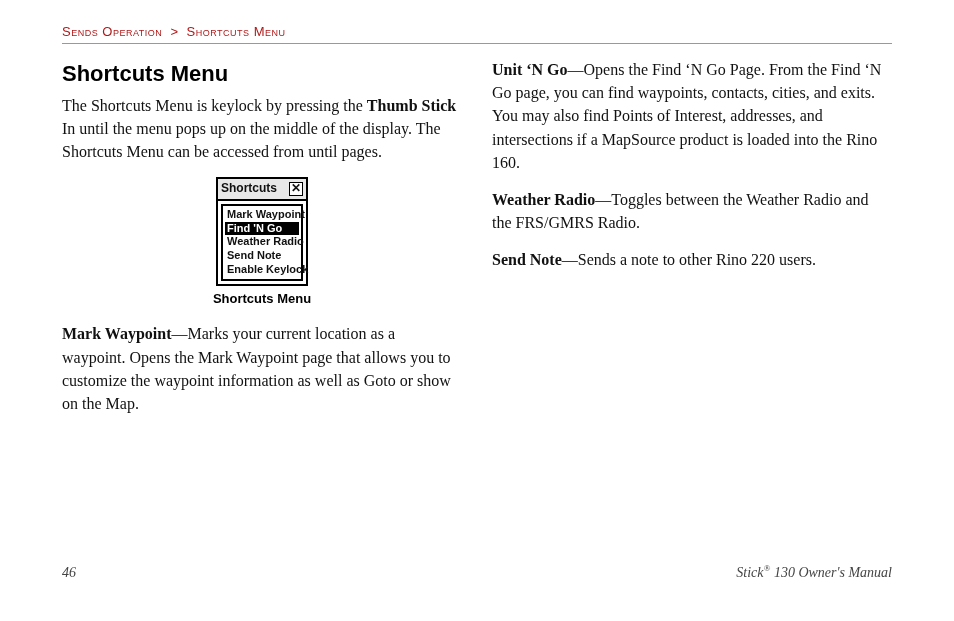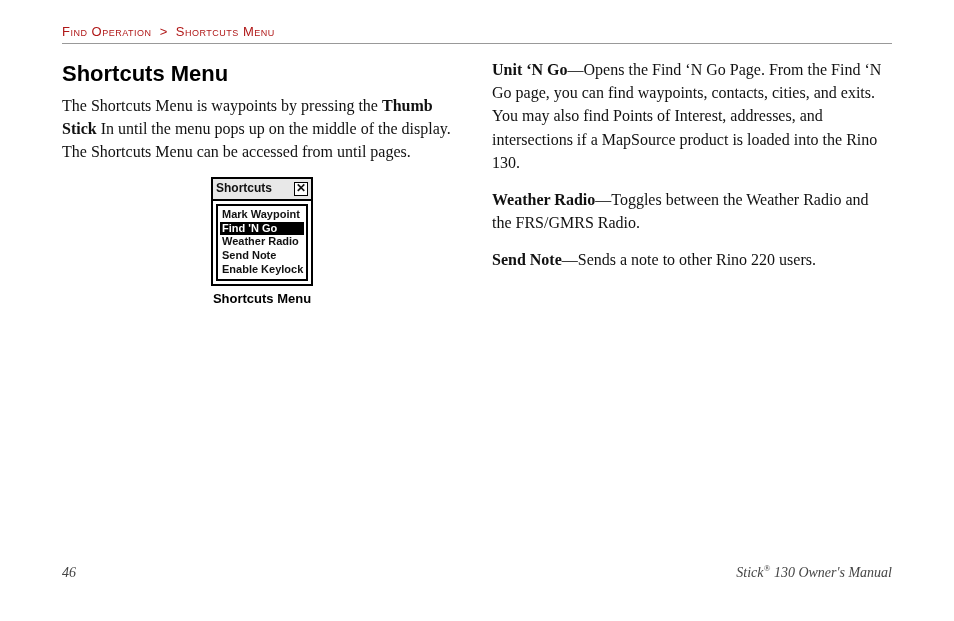--- a/index.html
+++ b/index.html
@@ -55,21 +55,21 @@
       font-weight: bold;
     }
     .figure-wrap {
       text-align: center;
       margin: 14px 0 14px 0;
     }
     .shortcut-box {
       display: inline-block;
       border: 2px solid #000;
       background: #fff;
-      width: 102px;
+      width: 92px;
       text-align: left;
     }
     .sb-header {
       display: flex;
       justify-content: space-between;
       align-items: center;
       border-bottom: 2px solid #000;
       padding: 1px 3px;
       font-family: Arial, Helvetica, sans-serif;
       font-weight: bold;
@@ -128,55 +128,58 @@
     }
     .footer sup {
       font-size: 9px;
       vertical-align: super;
     }
   </style>
 </head>
 <body>
 
 <div class="breadcrumb">
-  <span>Find Operation</span>
+  <span>Sends Operation</span>
   <span class="sep">&gt;</span>
   <span>Shortcuts Menu</span>
 </div>
 <hr class="top-rule">
 
 <div class="columns">
   <div class="col">
     <h1 class="section-title">Shortcuts Menu</h1>
     <p class="para">
-      <span>The Shortcuts Menu is waypoints by pressing the </span><b>Thumb Stick</b><span> In until the menu pops up on the middle of the display. The Shortcuts Menu can be accessed from until pages.</span>
+      <span>The Shortcuts Menu is keylock by pressing the </span><b>Thumb Stick</b><span> In until the menu pops up on the middle of the display. The Shortcuts Menu can be accessed from until pages.</span>
     </p>
 
     <div class="figure-wrap">
       <div class="shortcut-box">
         <div class="sb-header">
           <span>Shortcuts</span>
           <span class="sb-close">✕</span>
         </div>
         <div class="sb-body">
           <div class="sb-item">Mark Waypoint</div>
           <div class="sb-item selected">Find 'N Go</div>
           <div class="sb-item">Weather Radio</div>
           <div class="sb-item">Send Note</div>
           <div class="sb-item">Enable Keylock</div>
         </div>
       </div>
       <div class="figure-caption">Shortcuts Menu</div>
     </div>
 
+    <p class="para">
+      <b>Mark Waypoint</b><span>—Marks your current location as a waypoint. Opens the Mark Waypoint page that allows you to customize the waypoint information as well as Goto or show on the Map.</span>
+    </p>
   </div>
 
   <div class="col">
     <p class="para">
-      <b>Unit ‘N Go</b><span>—Opens the Find ‘N Go Page. From the Find ‘N Go page, you can find waypoints, contacts, cities, and exits. You may also find Points of Interest, addresses, and intersections if a MapSource product is loaded into the Rino 130.</span>
+      <b>Unit ‘N Go</b><span>—Opens the Find ‘N Go Page. From the Find ‘N Go page, you can find waypoints, contacts, cities, and exits. You may also find Points of Interest, addresses, and intersections if a MapSource product is loaded into the Rino 160.</span>
     </p>
     <p class="para">
       <b>Weather Radio</b><span>—Toggles between the Weather Radio and the FRS/GMRS Radio.</span>
     </p>
     <p class="para">
       <b>Send Note</b><span>—Sends a note to other Rino 220 users.</span>
     </p>
   </div>
 </div>
 

